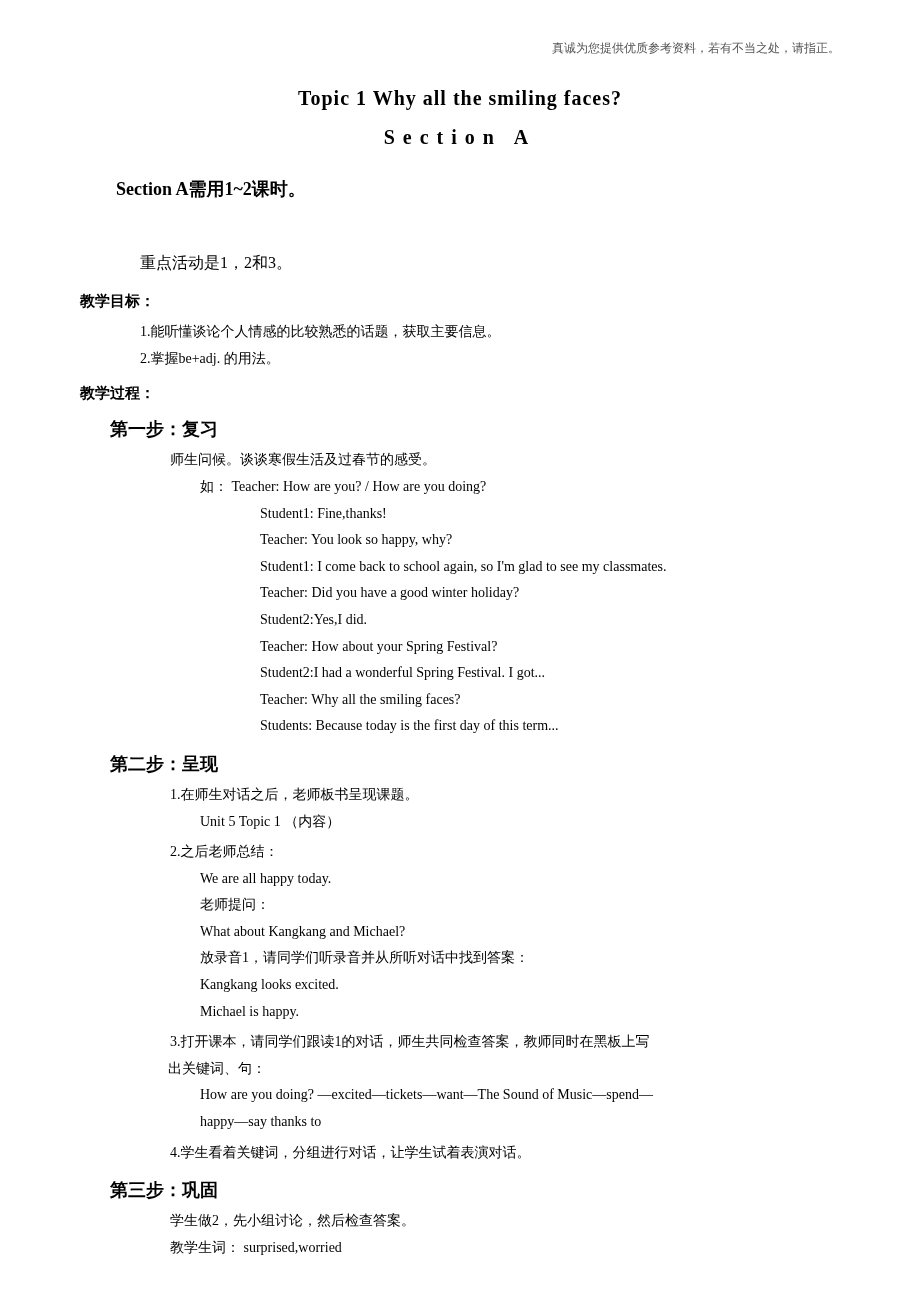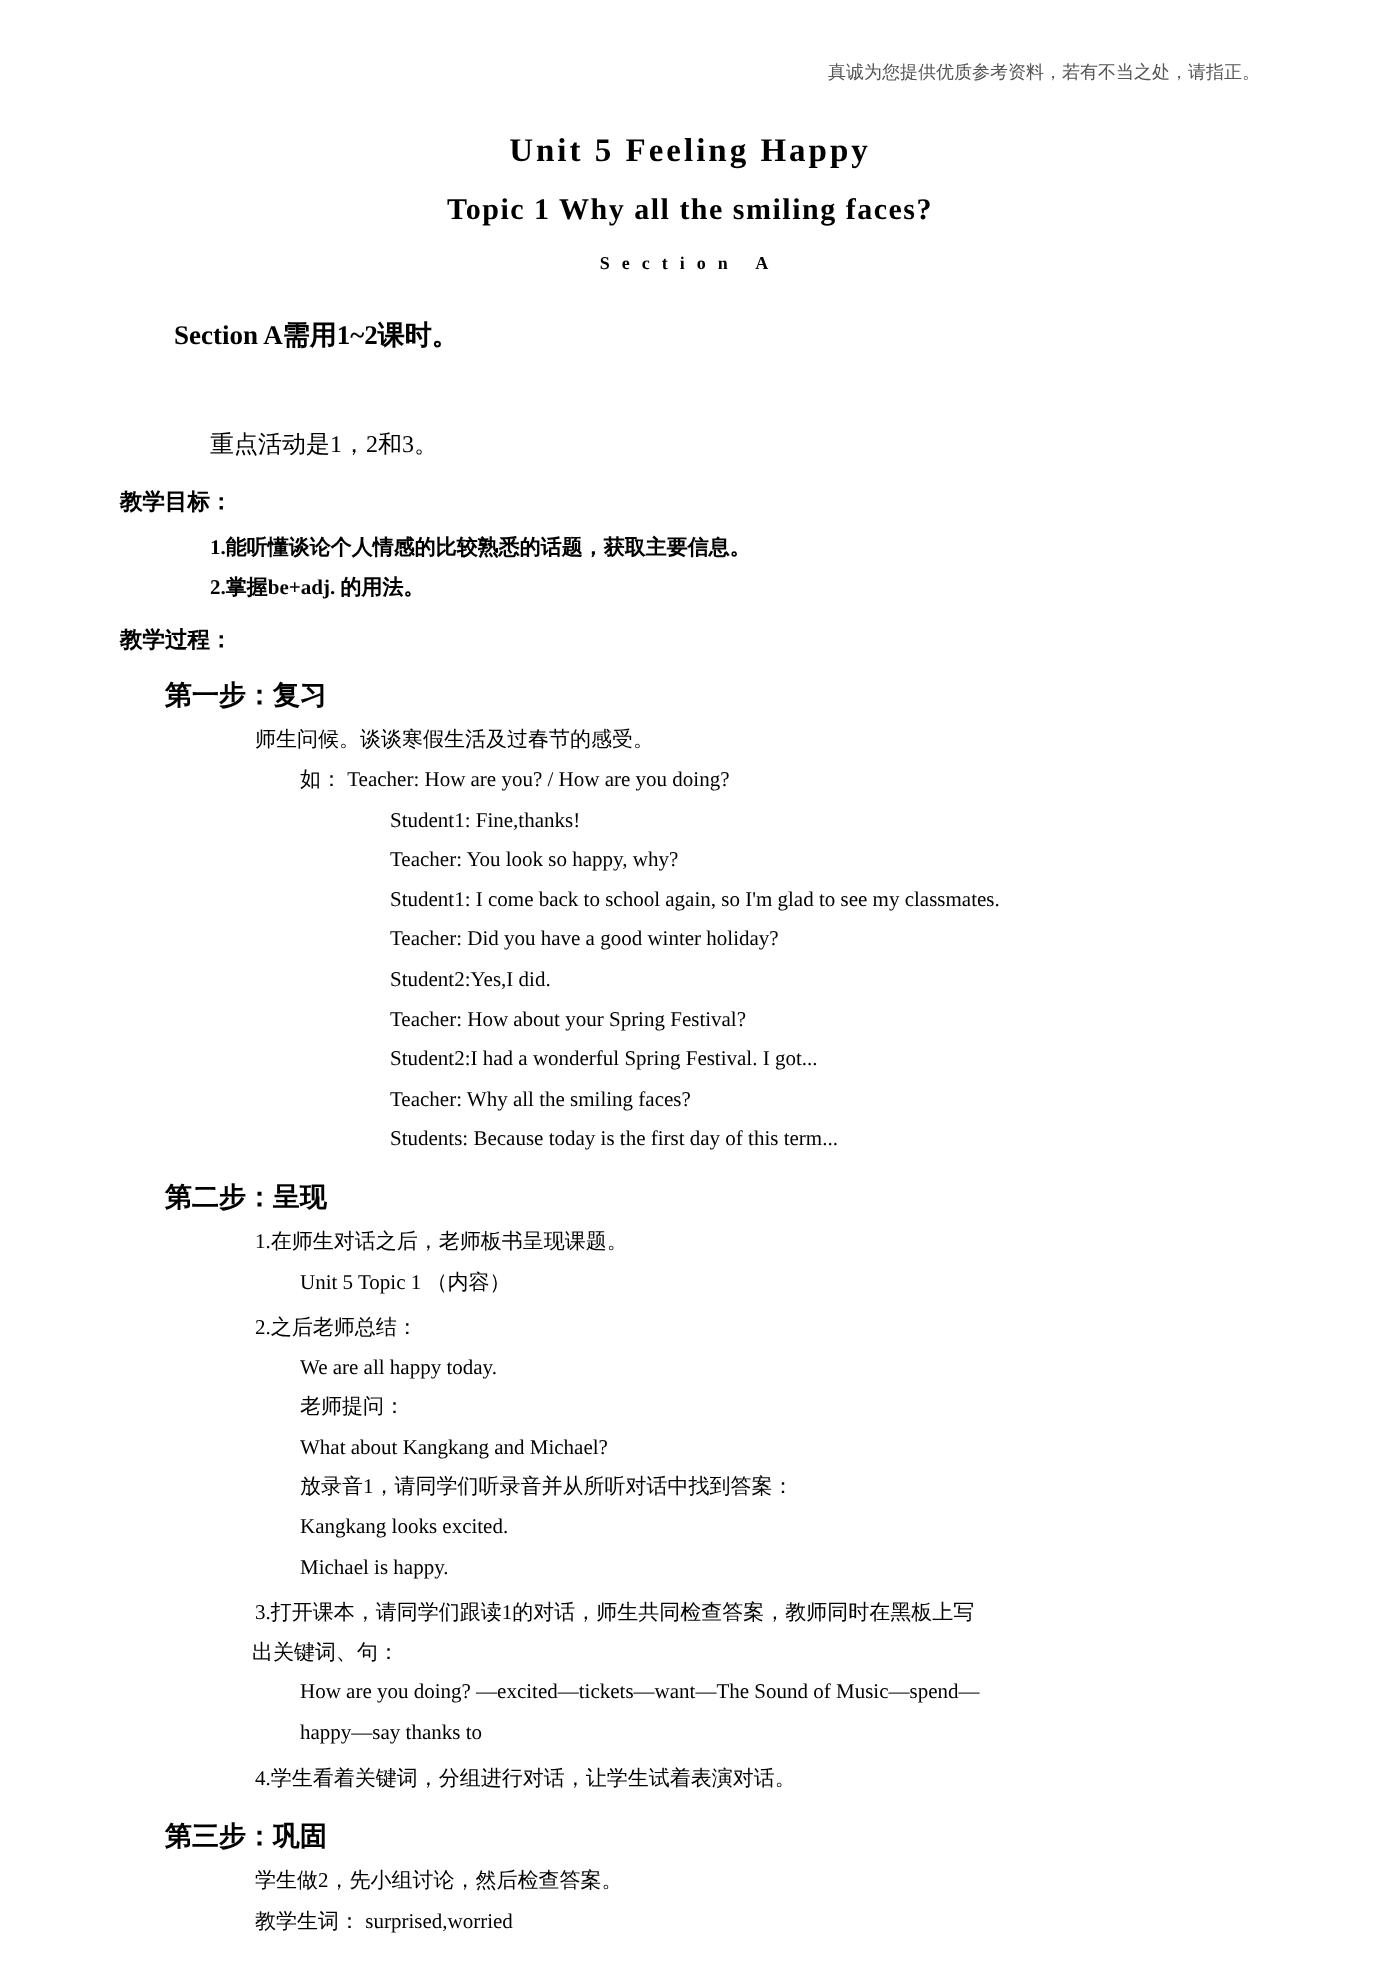--- a/index.html
+++ b/index.html
@@ -36,21 +36,21 @@
     }
     .title-topic {
       text-align: center;
       font-size: 20px;
       font-weight: bold;
       margin-bottom: 16px;
       letter-spacing: 1px;
     }
     .title-section {
       text-align: center;
-      font-size: 12px;
+      font-size: 20px;
       font-weight: bold;
       margin-bottom: 24px;
       letter-spacing: 8px;
     }
     .section-intro {
       margin-left: 36px;
       margin-bottom: 4px;
       font-size: 18px;
       line-height: 1.8;
       font-weight: bold;
@@ -65,21 +65,20 @@
     .heading {
       font-size: 15px;
       font-weight: bold;
       margin-bottom: 4px;
       line-height: 1.8;
     }
     .sub-item {
       margin-left: 60px;
       font-size: 14px;
       line-height: 1.9;
-      font-weight: bold;
     }
     .step-heading {
       margin-left: 30px;
       font-size: 18px;
       font-weight: bold;
       line-height: 2;
     }
     .step-sub {
       margin-left: 90px;
       font-size: 14px;
@@ -105,21 +104,20 @@
       right: 0;
     }
   </style>
 </head>
 <body>
 
 <div class="page">
 
   <div class="watermark">真诚为您提供优质参考资料，若有不当之处，请指正。</div>
 
-  <div class="title-unit">Unit 5    Feeling    Happy</div>
   <div class="title-topic">Topic 1    Why all the smiling faces?</div>
   <div class="title-section">Section      A</div>
 
   <div class="section-intro">Section A需用1~2课时。</div>
   <div class="section-key">重点活动是1，2和3。</div>
 
   <div class="heading">教学目标：</div>
   <div class="sub-item">1.能听懂谈论个人情感的比较熟悉的话题，获取主要信息。</div>
   <div class="sub-item" style="margin-bottom:8px;">2.掌握be+adj.  的用法。</div>
 

